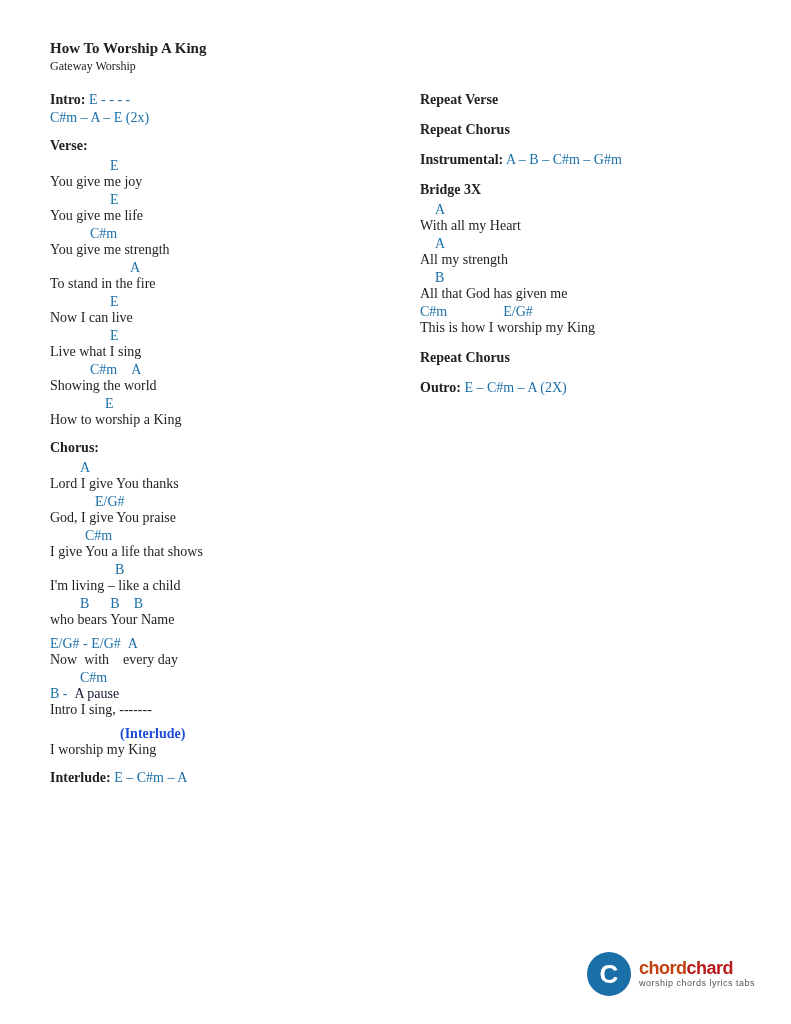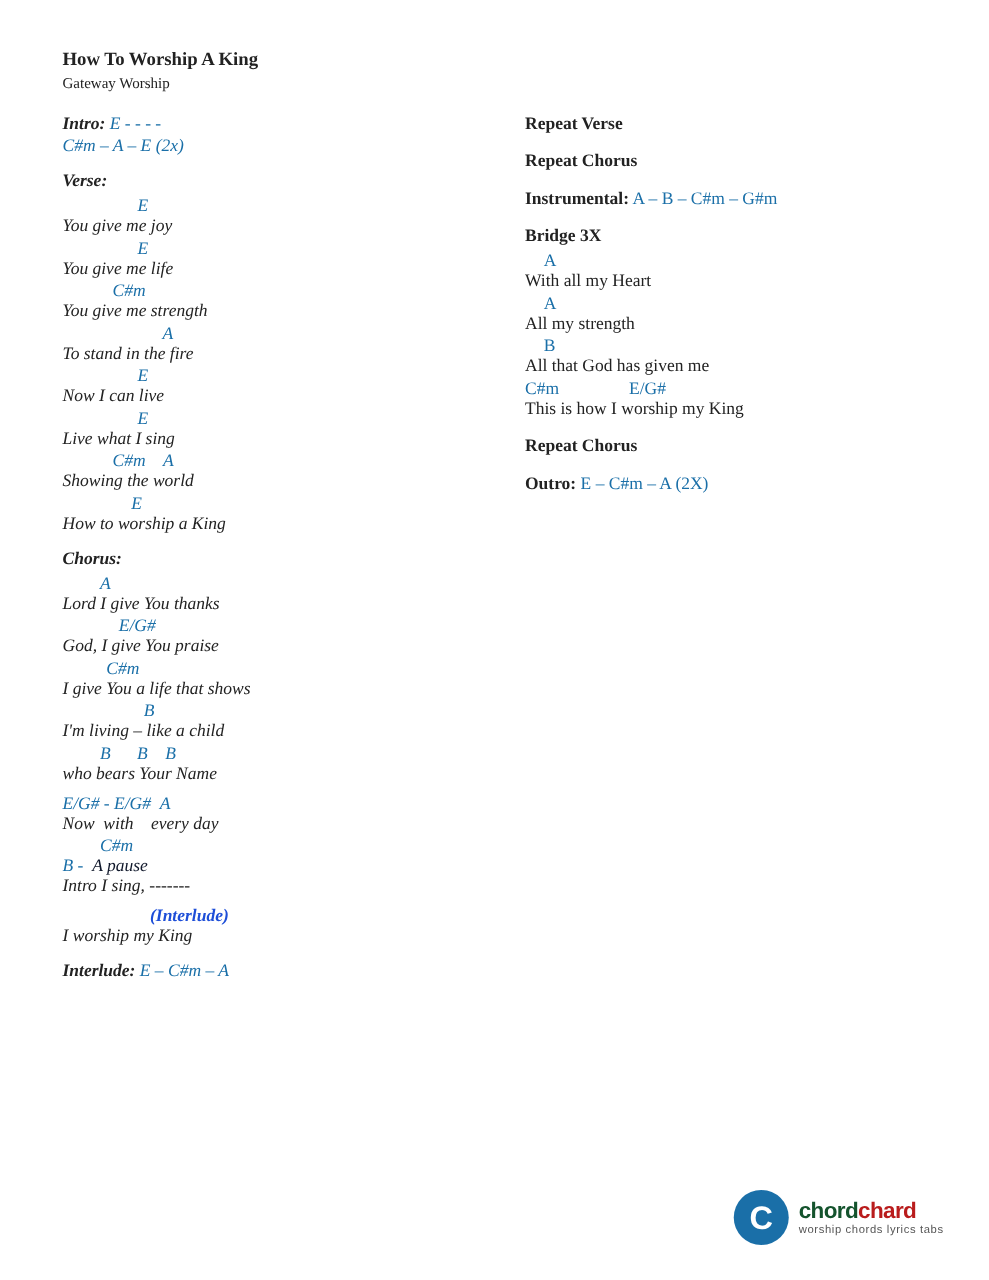--- a/index.html
+++ b/index.html
@@ -23,21 +23,20 @@
       margin-bottom: 18px;
     }
     .two-col {
       display: flex;
       gap: 0;
     }
     .col-left {
       width: 340px;
       flex-shrink: 0;
       margin-right: 30px;
-      font-style: italic;
     }
     .col-right {
       flex: 1;
     }
     .section-label {
       font-weight: bold;
       margin-bottom: 4px;
       margin-top: 14px;
       font-size: 14px;
     }
@@ -280,16 +279,16 @@
         <strong>Outro:</strong>
         <span class="chord-inline"> <span>E – C#m – A (2X)</span></span>
       </div>
     </div>
   </div>
 </div>
 
 <div class="logo-area">
   <div class="logo-circle"></div>
   <div class="logo-text-block">
-    <div class="logo-main"><span style="color:#14532d;text-align:center;">chord</span><span style="color:#b91c1c;">chard</span></div>
+    <div class="logo-main"><span style="color:#c2410c;text-align:center;">chord</span><span style="color:#b91c1c;">chard</span></div>
     <div class="logo-sub">worship chords lyrics tabs</div>
   </div>
 </div>
 
 </body></html>

